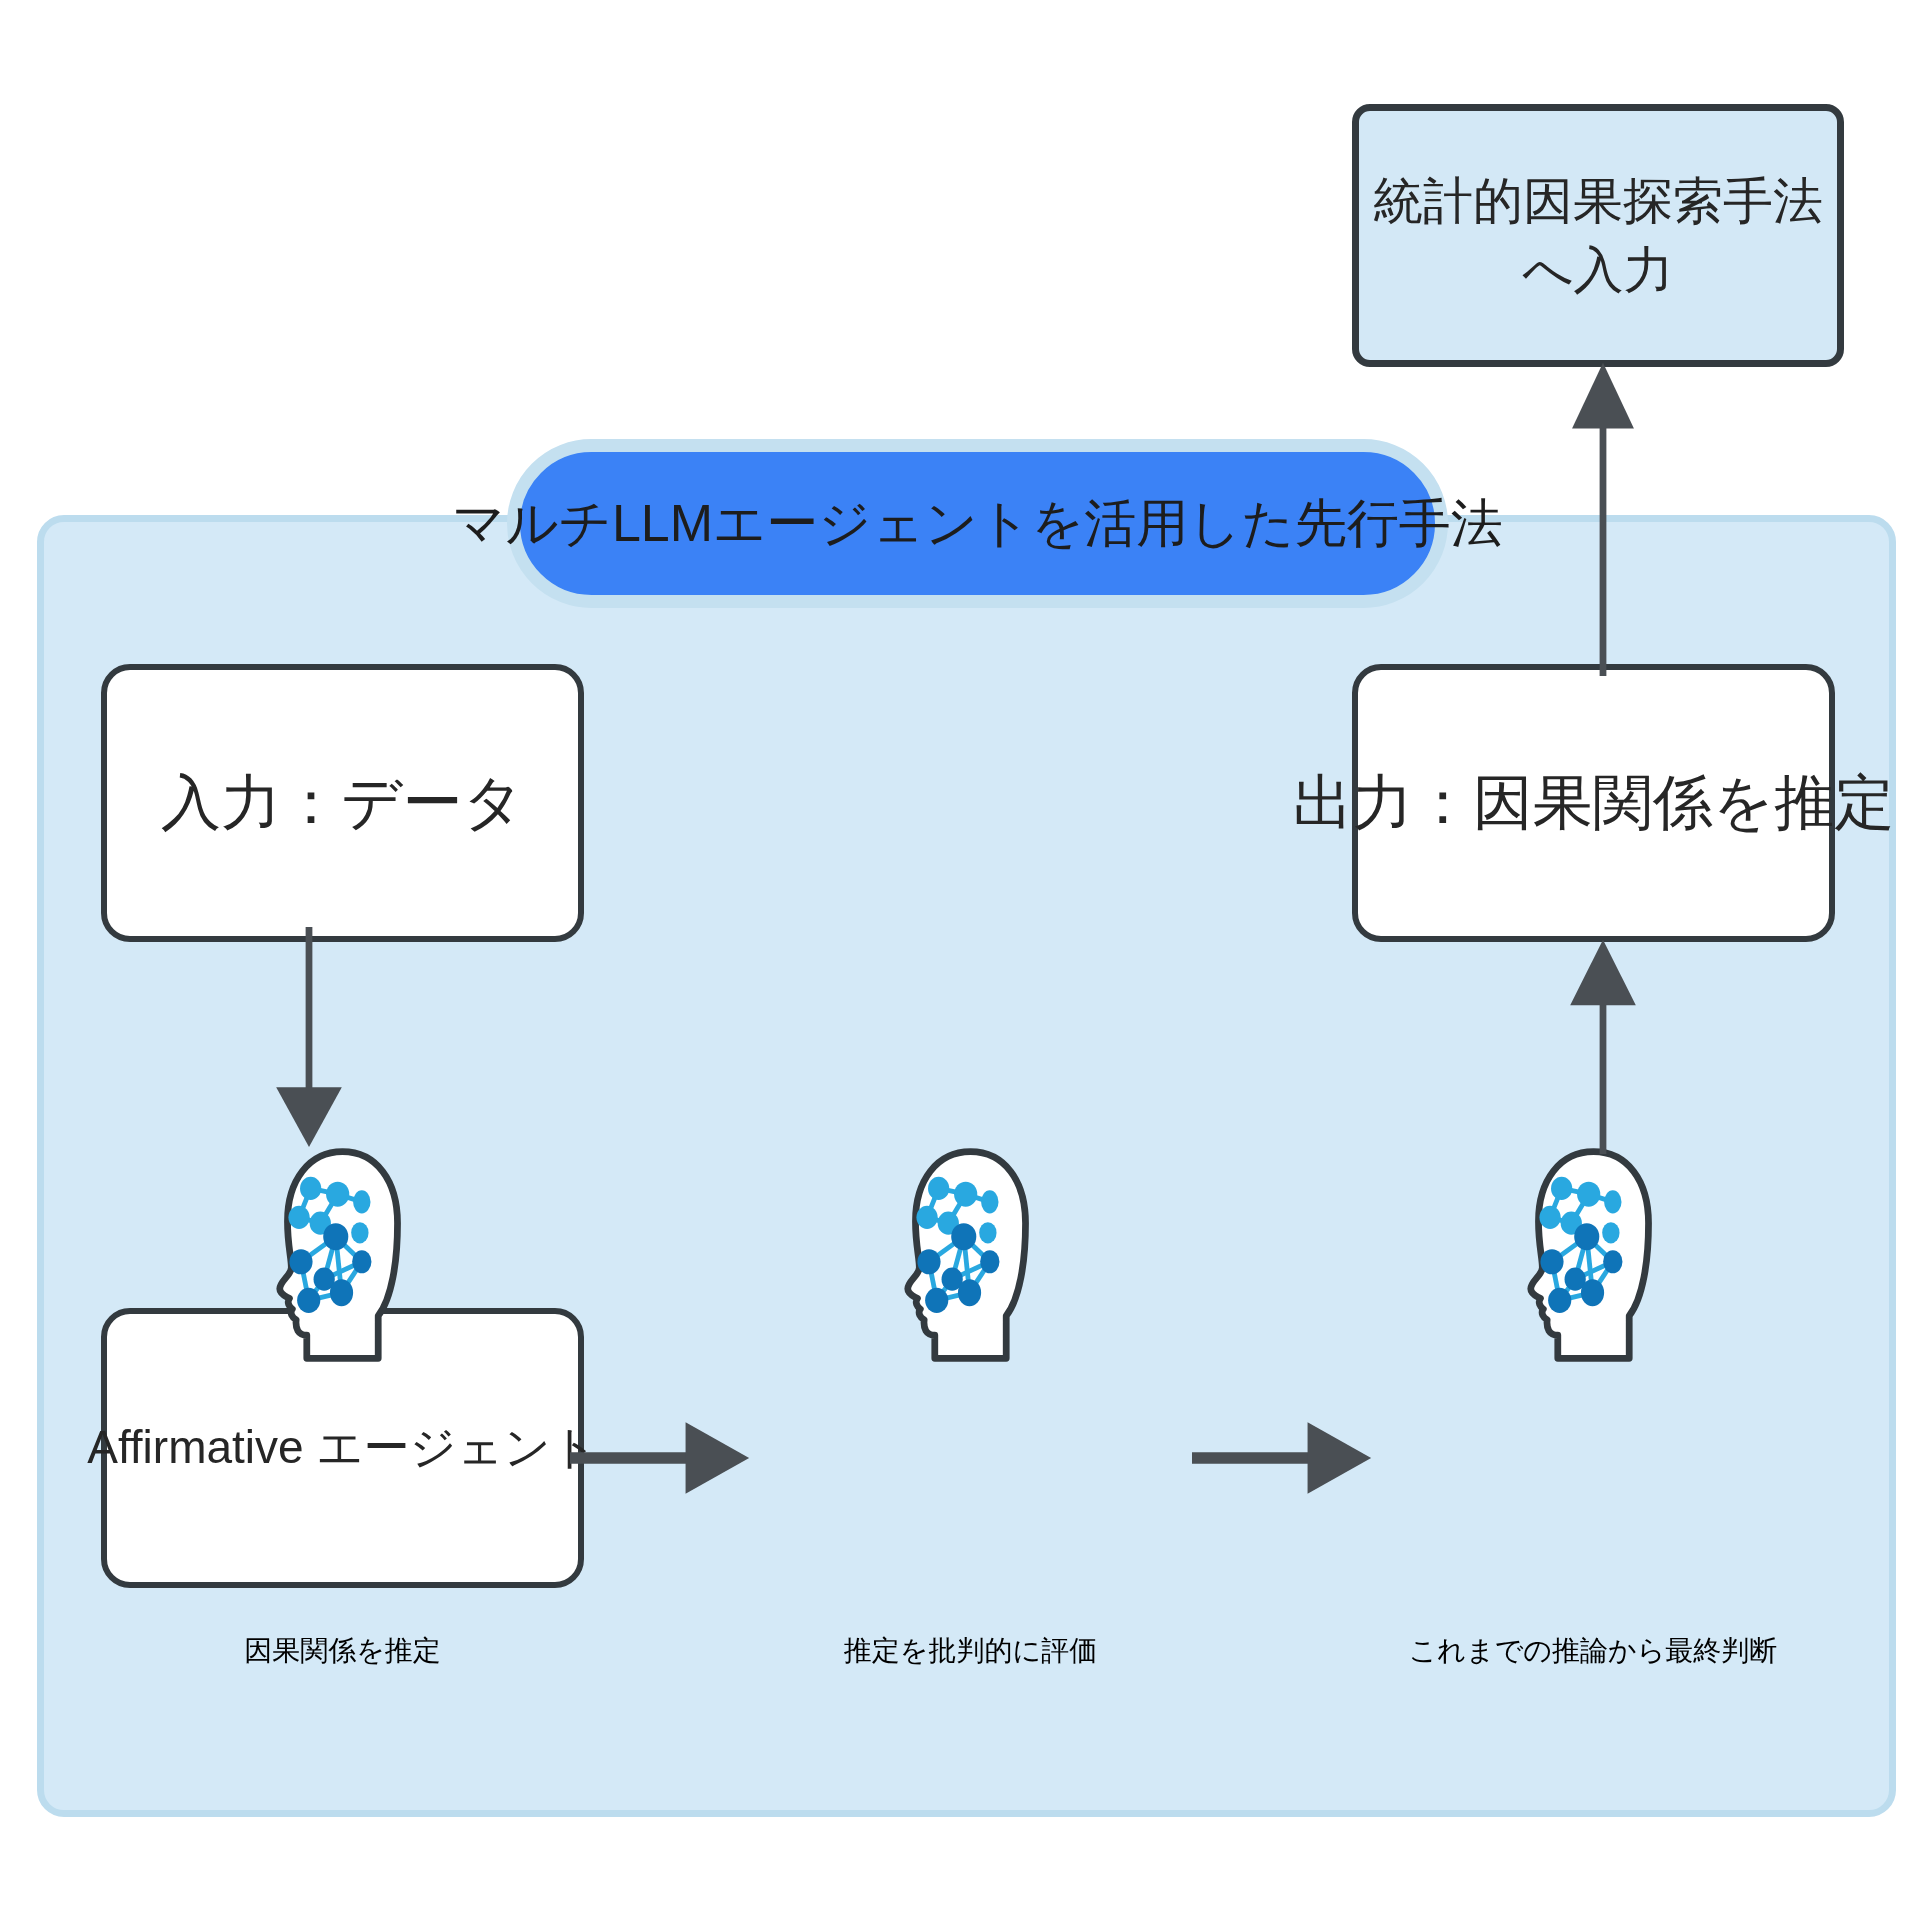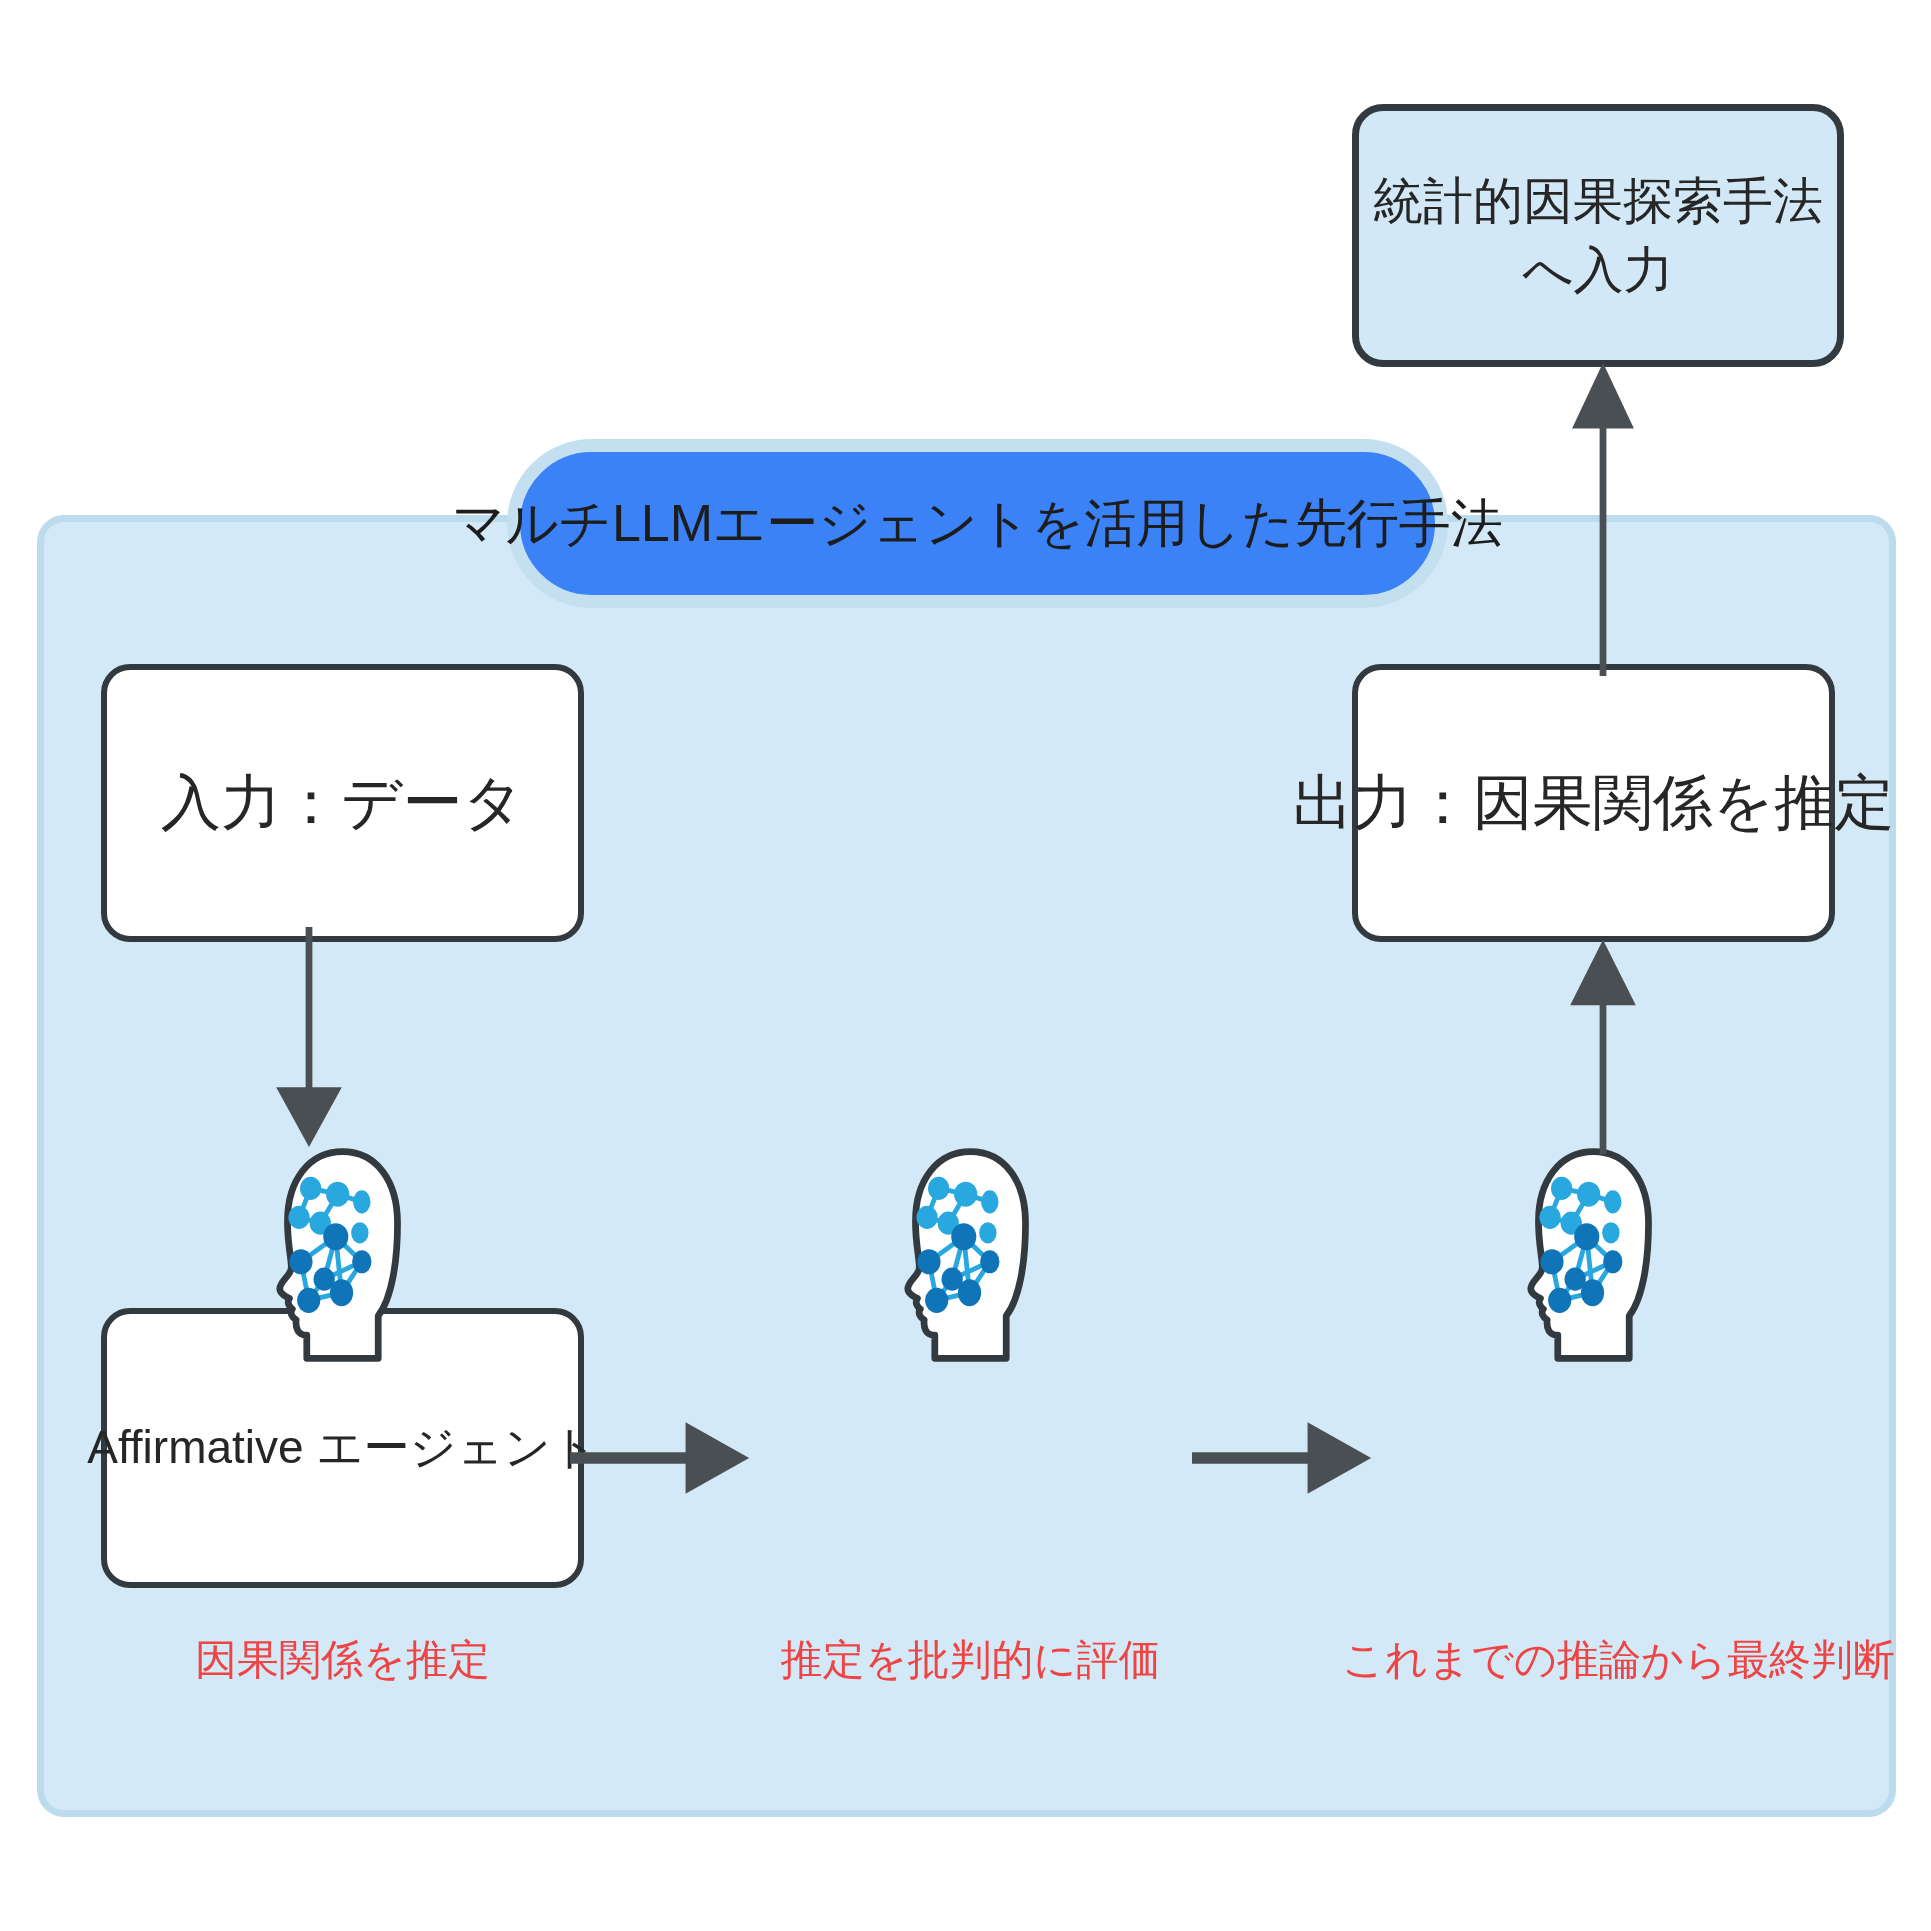--- a/index.html
+++ b/index.html
@@ -22,21 +22,21 @@
     position:absolute;background:#ffffff;
     border:6.8px solid #333a3f;border-radius:29px;
     box-sizing:border-box;display:flex;align-items:center;justify-content:center;
     text-align:center;line-height:1.3;
   }
   .node .lbl{padding:0 13.5px;white-space:nowrap;}
 
   
   .stat-box{
     position:absolute;left:1352px;top:104px;width:492px;height:263px;
-    background:#d3e8f6;border:7.7px solid #333a3f;border-radius:31px;
+    background:#d3e8f6;border:7.7px solid #333a3f;border-radius:18px;
     box-sizing:border-box;display:flex;align-items:center;justify-content:center;
     text-align:center;
   }
   .stat-box .lbl{font-size:50px;line-height:1.38;}
 
   
   .io-box{left:101px;top:664px;width:483px;height:278px;}
   .io-box.out{left:1352px;}
   .io-box .lbl{font-size:60px;}
 
@@ -52,21 +52,21 @@
   
   .agent-box{width:483px;height:280px;top:1308px;justify-content:center;}
   .agent-box .lbl{font-size:46px;}
   .agent-1{left:101px;}
   .agent-2{left:729px;}
   .agent-3{left:1352px;}
 
   
   .caption{
     position:absolute;top:1632px;width:483px;text-align:center;
-    font-size:42px;color:#ef4444;white-space:nowrap;
+    font-size:28px;color:#000000;white-space:nowrap;
   }
   .cap-1{left:101px;}
   .cap-2{left:729px;}
   .cap-3{left:1342px;width:502px;}
 
   
   .head-icon{position:absolute;width:145px;height:222px;z-index:4;}
   .head-1{left:270px;top:1144px;}
   .head-2{left:898px;top:1144px;}
   .head-3{left:1521px;top:1144px;}

